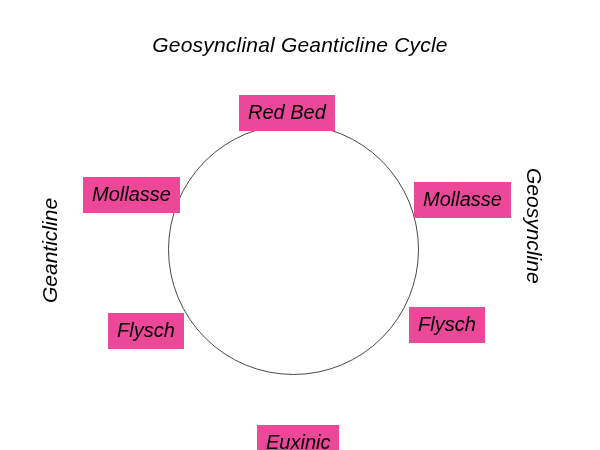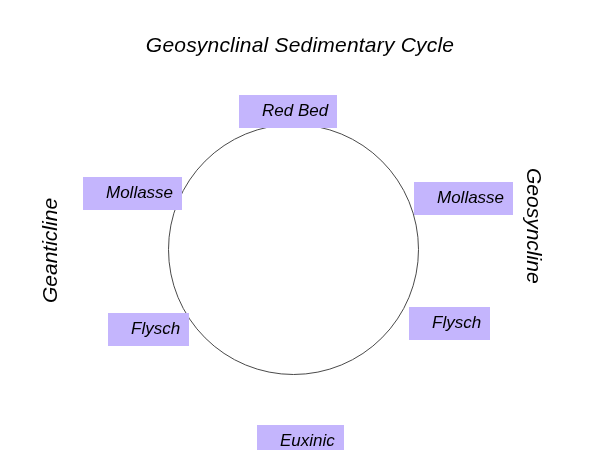--- a/index.html
+++ b/index.html
@@ -40,27 +40,27 @@
     height: 251px;
     border: 1px solid #4a4a4a;
     border-radius: 50%;
     background: #ffffff;
     box-sizing: border-box;
   }
 
   
   .stage-label {
     position: absolute;
-    background: #c4b5fd;
+    background: #ec4899;
     color: #000000;
-    font-size: 17px;
+    font-size: 20px;
     font-style: italic;
     font-weight: 500;
     line-height: 1;
-    padding: 7px 9px 9px 23px;
+    padding: 7px 9px 9px 9px;
     white-space: nowrap;
     box-sizing: border-box;
   }
 
   #stage-red-bed   { left: 239px; top: 95px;  }
   #stage-mollasse-left  { left: 83px;  top: 177px; }
   #stage-mollasse-right { left: 414px; top: 182px; }
   #stage-flysch-left    { left: 108px; top: 313px; }
   #stage-flysch-right   { left: 409px; top: 307px; }
   #stage-euxinic   { left: 257px; top: 377px; margin-top: 48px; }
@@ -87,21 +87,21 @@
     top: 168px;
     transform-origin: left top;
     transform: rotate(90deg);
   }
 </style>
 </head>
 <body>
 
 <div id="canvas">
 
-  <div id="diagram-title">Geosynclinal Sedimentary Cycle</div>
+  <div id="diagram-title">Geosynclinal Geanticline Cycle</div>
 
   <div id="cycle-circle"></div>
 
   <div class="stage-label" id="stage-red-bed">Red Bed</div>
 
   <div class="stage-label" id="stage-mollasse-right">Mollasse</div>
 
   <div class="stage-label" id="stage-flysch-right">Flysch</div>
 
   <div class="stage-label" id="stage-euxinic">Euxinic</div>

